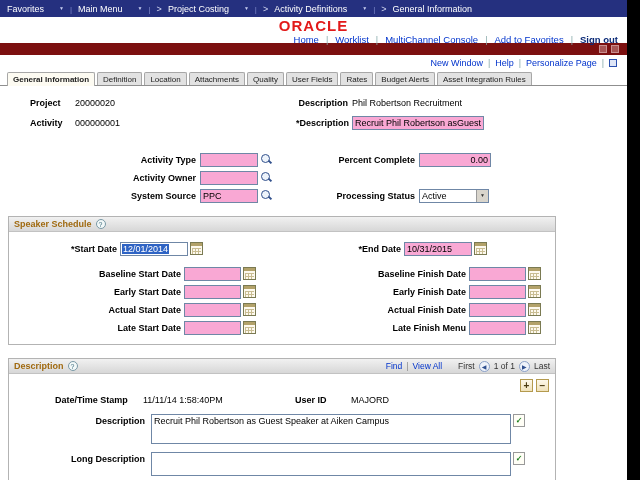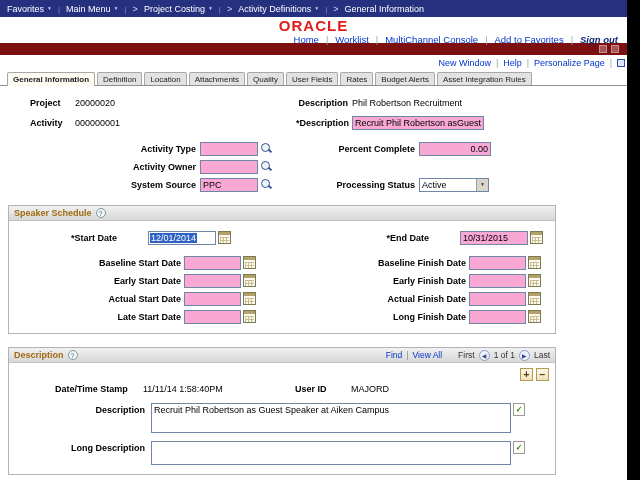--- a/index.html
+++ b/index.html
@@ -4,60 +4,60 @@
 <style>
   * { margin:0; padding:0; box-sizing:border-box; }
   html,body { width:640px; height:480px; }
   body { font-family:"Liberation Sans", sans-serif; font-size:9px; color:#000; background:#000; overflow:hidden; }
   .screen { position:relative; width:640px; height:480px; background:#000; }
   .page { position:absolute; left:0; top:0; width:627px; height:480px; background:#fff; overflow:hidden; }
   .bezel { position:absolute; right:0; top:0; width:13px; height:480px; background:#000; }
 
   
   .topnav { height:17px; background:#25307f; color:#fff; display:flex; align-items:center; padding:0 7px; gap:6px; }
-  .bc { display:inline-flex; align-items:center; gap:3px; cursor:pointer; white-space:nowrap; }
+  .bc { display:inline-flex; align-items:center; gap:15px; cursor:pointer; white-space:nowrap; }
   .caret { font-size:5px; color:#c7cdf0; line-height:1; }
   .pipe-t::after { content:"|"; color:#7f89c9; font-size:8px; }
   .gt { color:#d7dbf5; }
 
   
   .hdr { height:26px; display:flex; align-items:center; padding:0 9px; background:#fff;flex-direction:column; }
   .logo { color:#e21a1a; font-weight:bold; font-size:15px; letter-spacing:1px; }
   .hdr-links { margin-left:auto; display:flex; align-items:center; gap:7px; font-size:9.5px; }
   .hlink { color:#0033cc; cursor:pointer; white-space:nowrap; }
   .pipe-h::after { content:"|"; color:#8aa; font-size:9px; }
-  .signout { color:#0b2a77; font-weight:bold; cursor:pointer;font-style:italic; }
+  .signout { color:#0b2a77; font-weight:bold; cursor:pointer; }
 
   
   .maroon { height:12px; background:#7c1010; display:flex; align-items:center; justify-content:flex-end; gap:4px; padding:0 8px; }
   .mb-icon { width:8px; height:8px; background:#a85555; border:1px solid #c98f8f; }
 
   
-  .pagebar { height:13px; display:flex; align-items:center; justify-content:flex-end; gap:5px; padding:0 2px; margin-top:1px; }
+  .pagebar { height:13px; display:flex; align-items:center; justify-content:flex-end; gap:5px; padding:0 10px; margin-top:1px; }
   .pblink { color:#0033cc; cursor:pointer; white-space:nowrap; }
   .pipe-p::after { content:"|"; color:#8aa; }
   .copy-icon { width:8px; height:8px; border:1px solid #2a4fae; background:#dfe6f7; }
 
   
   .tabs { display:flex; align-items:flex-end; gap:2px; padding:3px 7px 0 7px; border-bottom:1px solid #8f8f8f; height:17px; }
   .tab { background:#e2e2e2; border:1px solid #a7a7a7; border-bottom:none; padding:2px 5px 1px; font-size:8px; color:#222;
          border-radius:2px 2px 0 0; white-space:nowrap; cursor:pointer; }
   .tab.active { background:#fdfbf2; font-weight:bold; position:relative; top:1px; padding-bottom:2px; }
 
   
   .content { padding:4px 8px 0 8px; }
   .fr { display:flex; align-items:center; margin-top:6px; height:14px; }
   .l1 { width:45px; margin-left:22px; font-weight:bold; }
   .v1 { width:221px; }
   .l2 { width:52px; font-weight:bold; text-align:right; }
   .v2 { margin-left:4px; }
   .inp { height:14px; border:1px solid #6f87a6; background:#f9a8d4; font-family:inherit; font-size:9px; padding:0 2px; }
-  .w132 { width:132px; } .w58 { width:58px; } .w62 { width:68px;margin-left:28px; } .w57 { width:57px; } .w72 { width:72px; text-align:right; }
-
-  .lookup-rows { margin-top:11px; }
+  .w132 { width:132px; } .w58 { width:58px; } .w62 { width:68px; } .w57 { width:57px; } .w72 { width:72px; text-align:right; }
+
+  .lookup-rows { margin-top:22px; }
   .lrow { display:flex; align-items:center; margin-top:3px; height:15px; }
   .lab1 { width:188px; font-weight:bold; text-align:right; }
   .lab2 { width:142px; font-weight:bold; text-align:right; }
   .ctl { margin-left:4px; display:flex; align-items:center; gap:2px; }
 
   .mag { position:relative; width:13px; height:13px; display:inline-block; }
   .mag::before { content:""; position:absolute; left:1px; top:1px; width:7px; height:7px; border:1.5px solid #31508c; border-radius:50%; background:#eef4fb; }
   .mag::after { content:""; position:absolute; left:8px; top:8px; width:4px; height:2px; background:#31508c; transform:rotate(45deg); }
 
   .cal { position:relative; width:13px; height:13px; display:inline-block; border:1px solid #7a7a52; background:#fdf9ee; }
@@ -304,21 +304,21 @@
               <span class="cal"></span>
             </span>
           </div>
 
           <div class="srow">
             <span class="sl slL">Late Start Date</span>
             <span class="sctl">
               <input class="inp w57" value="" style="">
               <span class="cal"></span>
             </span>
-            <span class="sl slR">Long Finish Date</span>
+            <span class="sl slR">Late Finish Menu</span>
             <span class="sctl">
               <input class="inp w57" value="" style="">
               <span class="cal"></span>
             </span>
           </div>
         </div>
       </div>
 
       <div class="gbox">
         <div class="gbox-hd">

